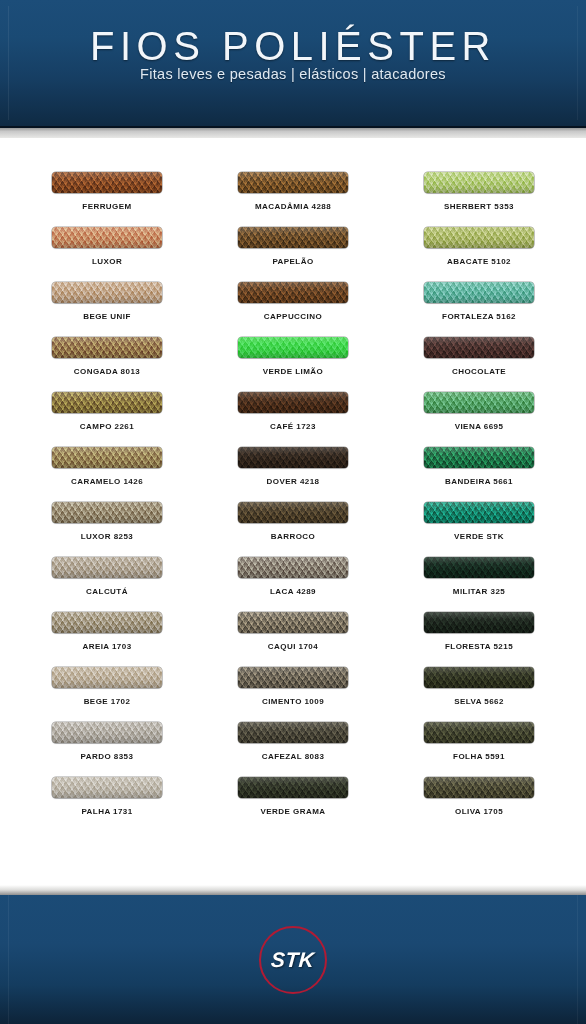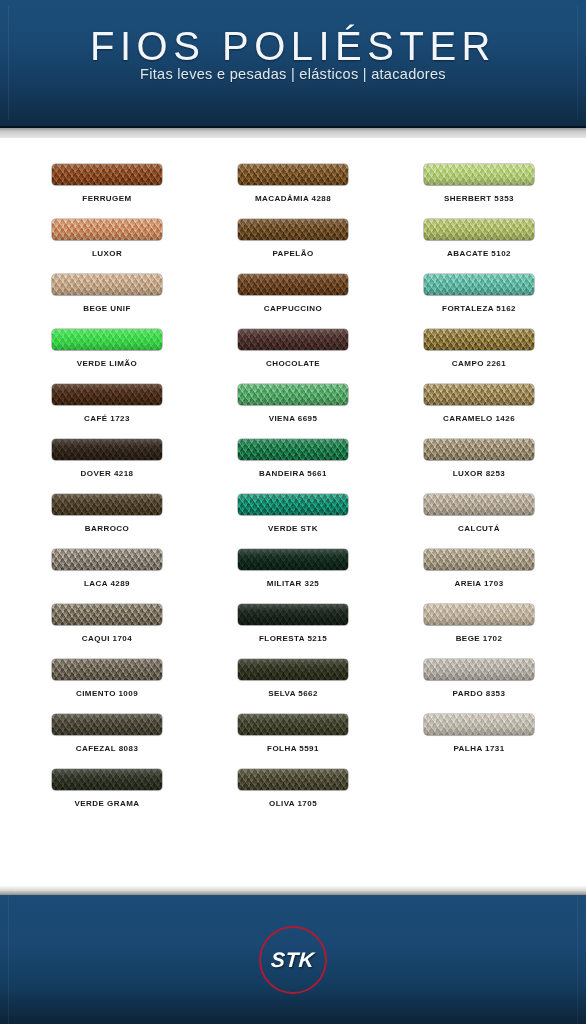--- a/index.html
+++ b/index.html
@@ -90,21 +90,21 @@
     grid-template-columns: repeat(3, 1fr);
     column-gap: 0;
     row-gap: 0;
     padding: 0 14px;
   }
   .cell {
     height: 55px;
     display: flex;
     flex-direction: column;
     align-items: center;
-    justify-content: flex-start;
+    justify-content: center;
   }
   .swatch {
     width: 110px;
     height: 21px;
     border-radius: 4px;
     position: relative;
     overflow: hidden;
     box-shadow: 0 0 0 0.6px rgba(0,0,0,0.38), 0 1px 1px rgba(0,0,0,0.18);
   }
   
@@ -266,20 +266,27 @@
           <div class="cell-label">CAPPUCCINO</div>
         </div>
         <div class="cell">
           <div class="swatch" style="background: rgb(99, 185, 165);">
             <div class="weave"></div>
             <div class="sheen"></div>
           </div>
           <div class="cell-label">FORTALEZA 5162</div>
         </div>
         <div class="cell">
+          <div class="swatch" style="background: rgb(155, 124, 78);">
+            <div class="weave"></div>
+            <div class="sheen"></div>
+          </div>
+          <div class="cell-label">CONGADA 8013</div>
+        </div>
+        <div class="cell">
           <div class="swatch" style="background: rgb(62, 217, 76);">
             <div class="weave"></div>
             <div class="sheen"></div>
           </div>
           <div class="cell-label">VERDE LIMÃO</div>
         </div>
         <div class="cell">
           <div class="swatch" style="background: rgb(74, 47, 43);">
             <div class="weave"></div>
             <div class="sheen"></div>

